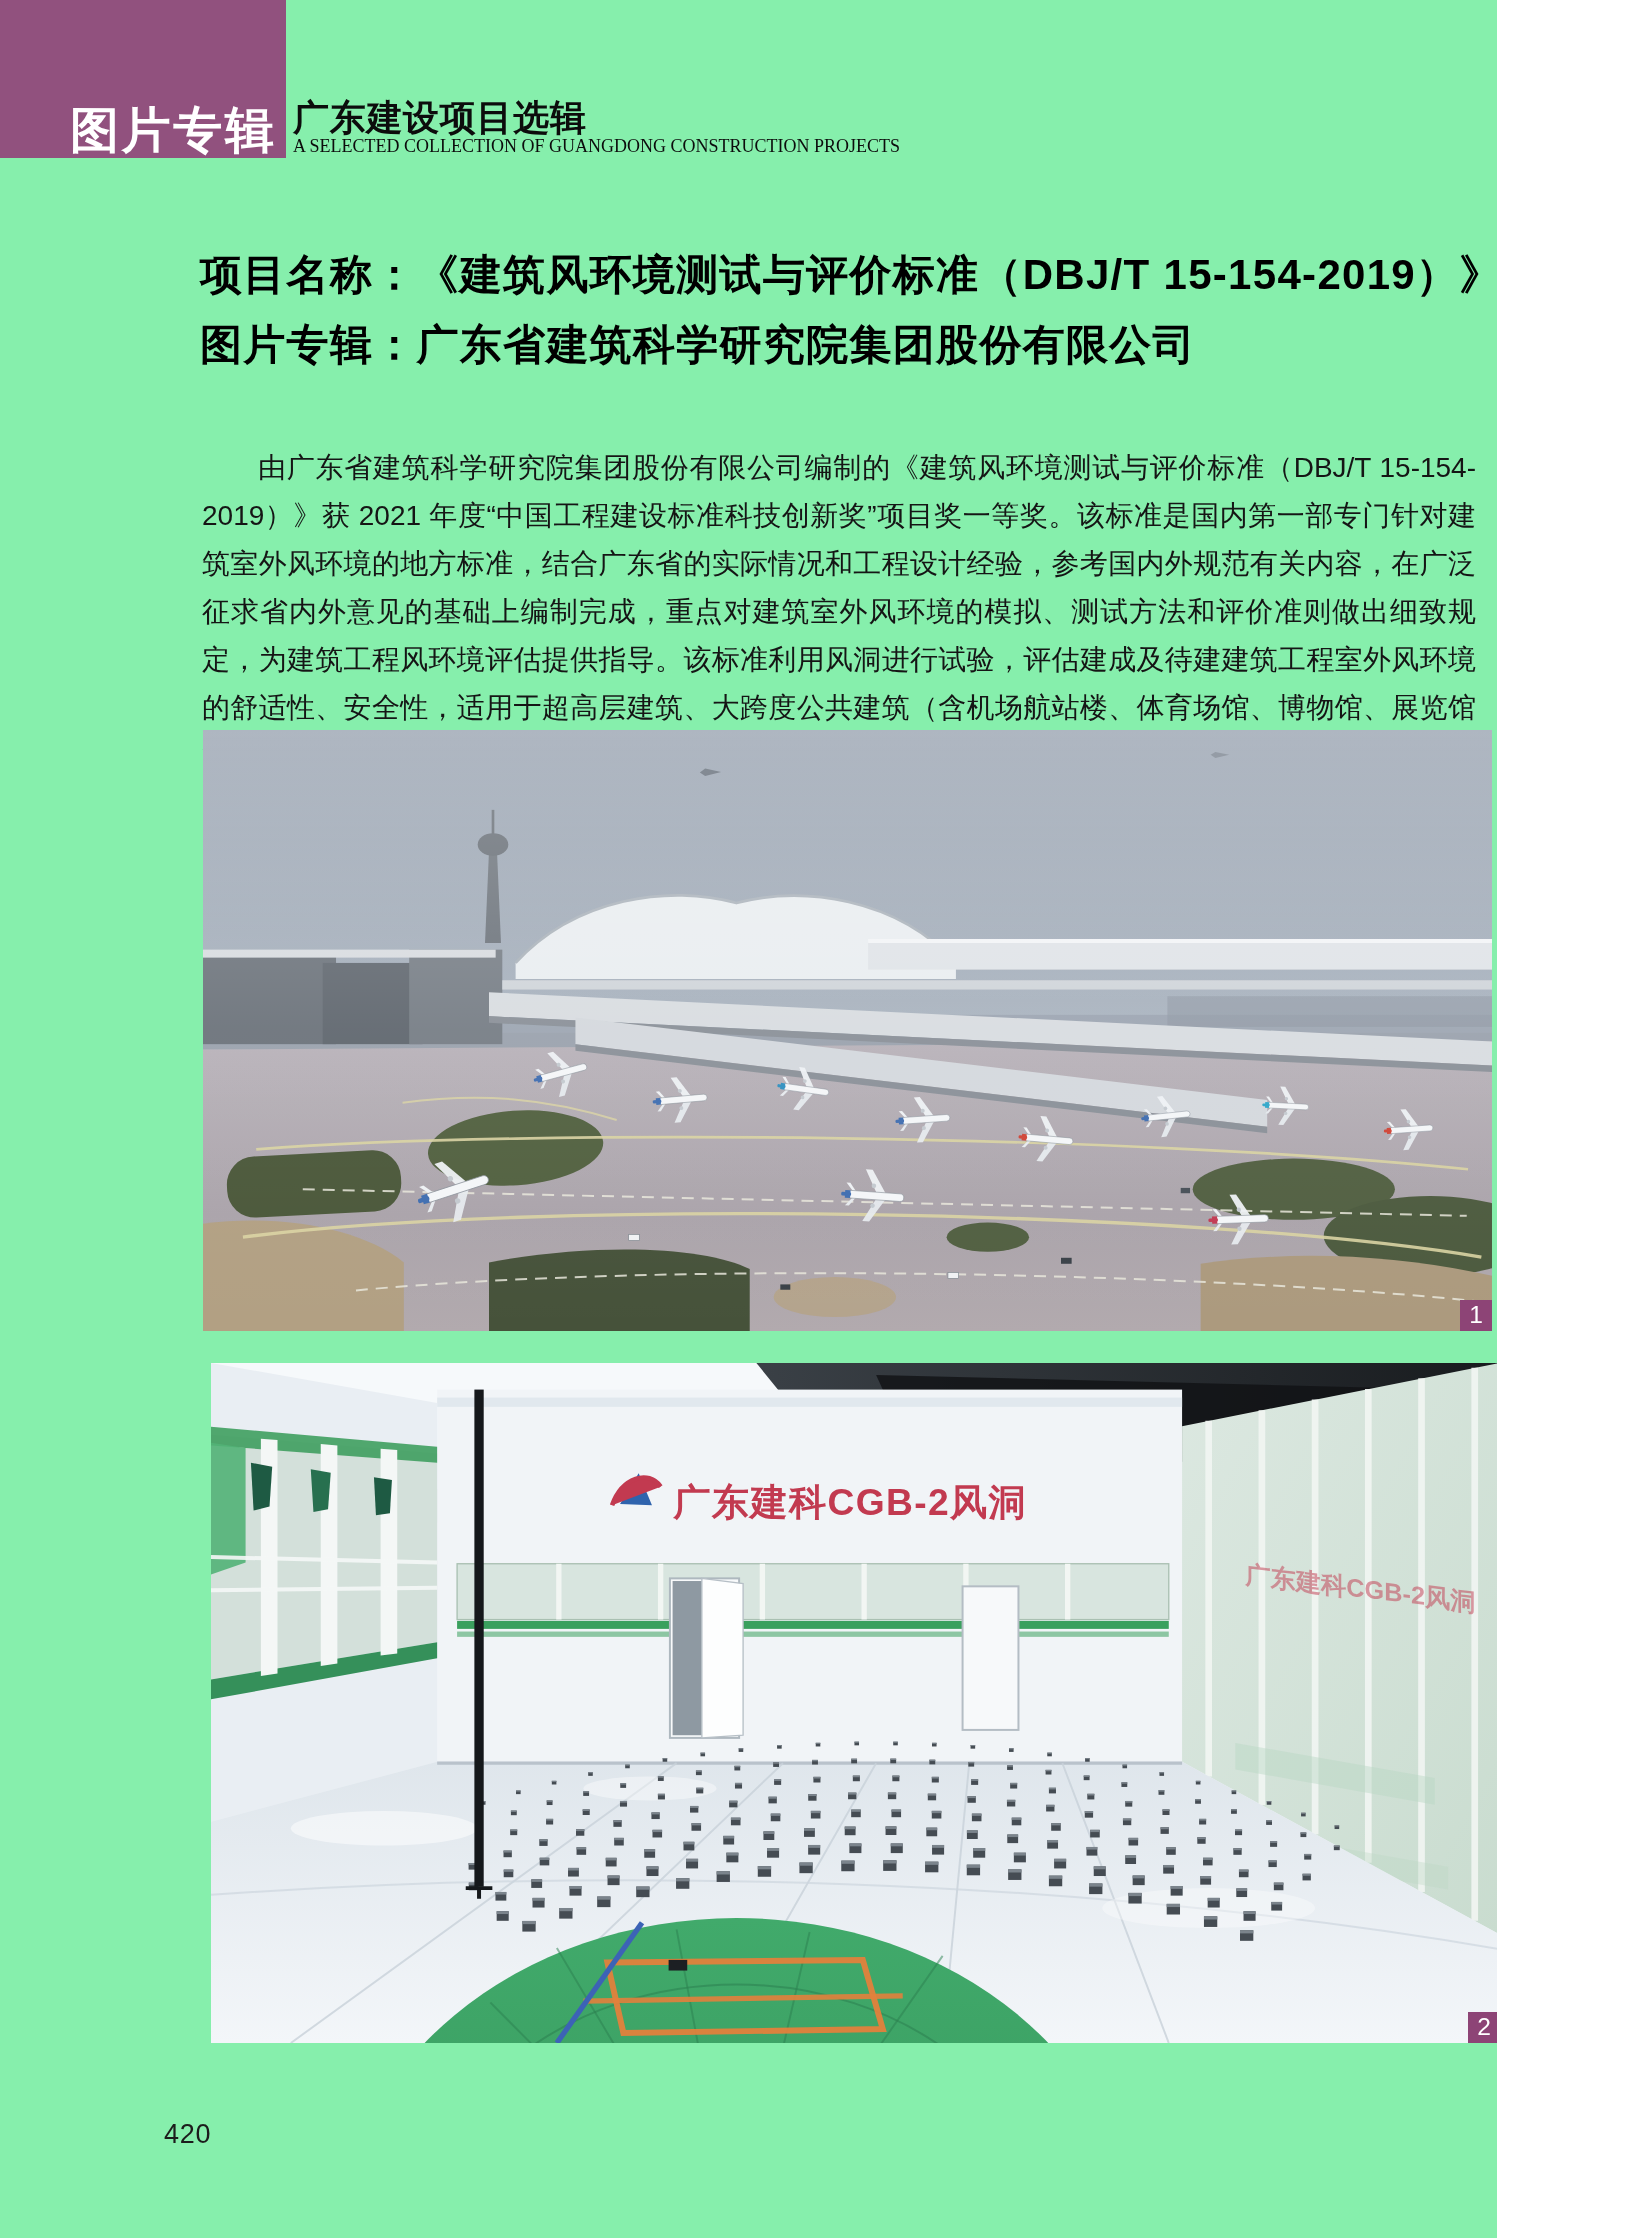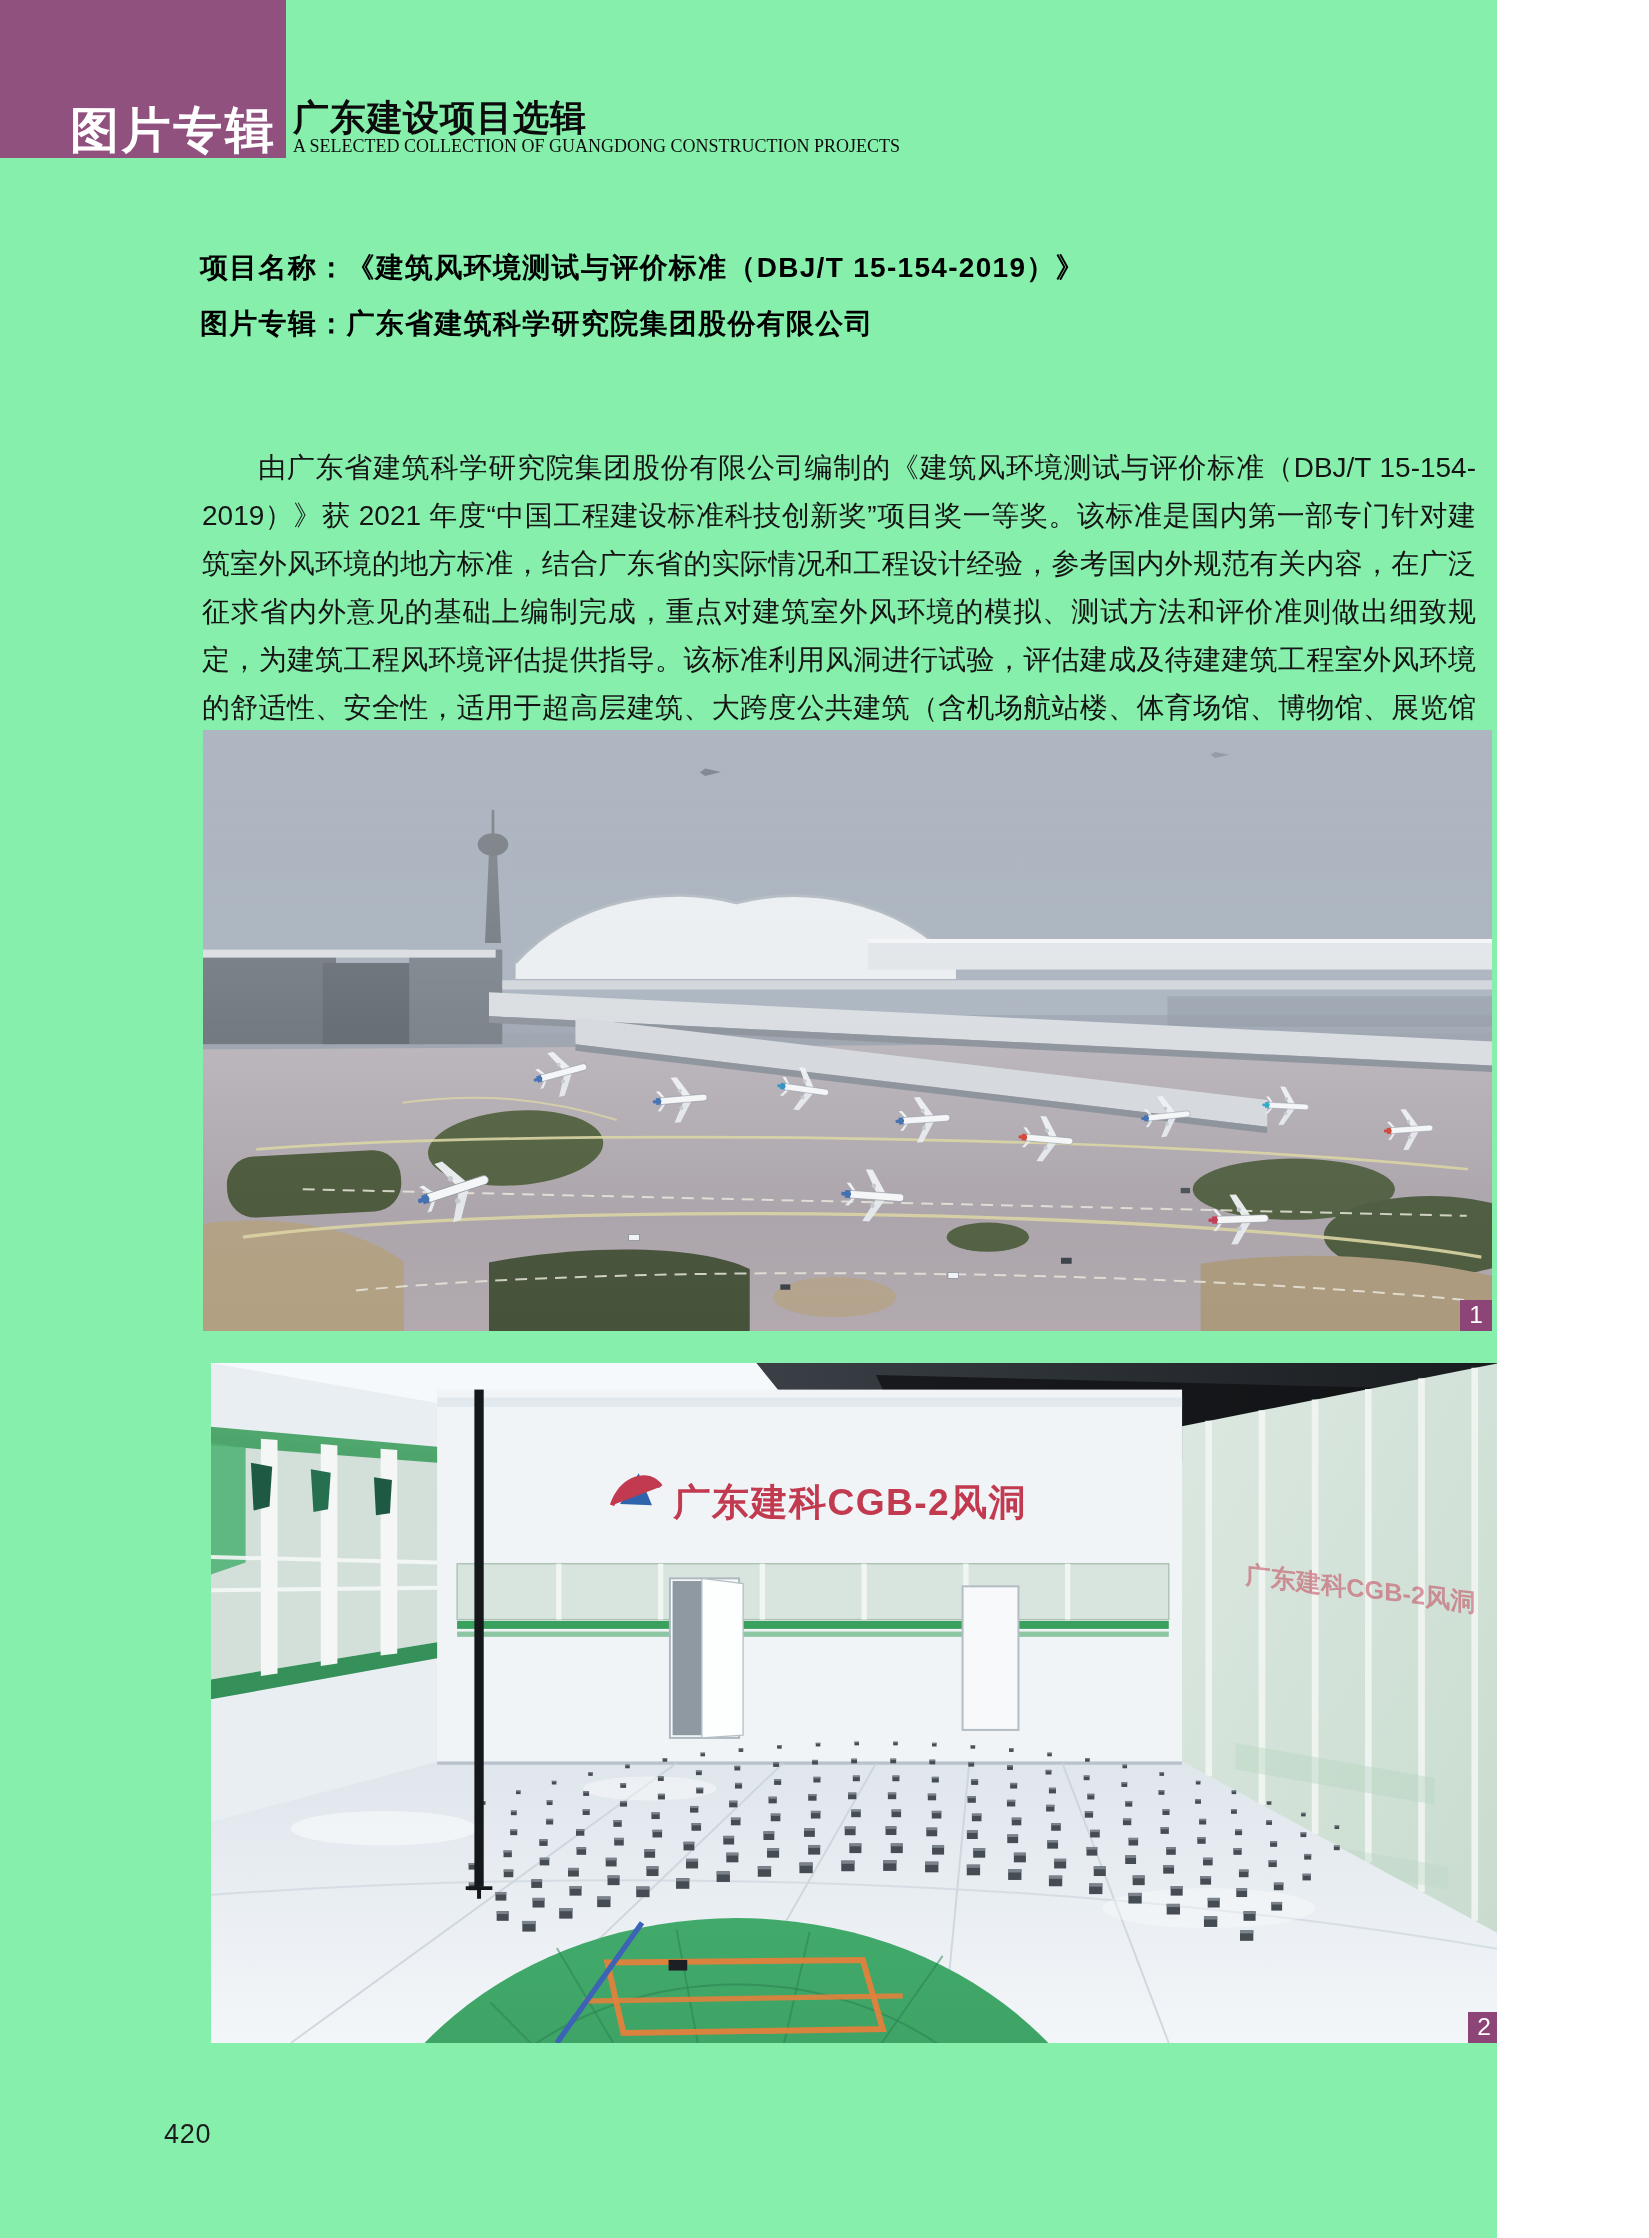--- a/index.html
+++ b/index.html
@@ -18,21 +18,21 @@
     position:absolute;left:293px;top:100px;font-family:"Liberation Serif","DejaVu Serif",serif;
     font-size:36px;font-weight:700;color:#0c0c0c;letter-spacing:0.7px;line-height:1;white-space:nowrap;
   }
   .series-title-en{
     position:absolute;left:293px;top:136px;font-family:"Liberation Serif","DejaVu Serif",serif;
     font-size:18px;color:#0c0c0c;letter-spacing:0px;line-height:1;white-space:nowrap;transform:scaleY(1.08);transform-origin:left top;
   }
   
   .project-heading{position:absolute;left:200px;top:254px;width:1304px;}
   .project-heading .line{
-    font-size:28px;font-weight:900;color:#000;letter-spacing:1.3px;line-height:1;
+    font-size:42px;font-weight:900;color:#000;letter-spacing:1.3px;line-height:1;
     white-space:nowrap;margin:0 0 28px 0;
   }
   
   .article{
     position:absolute;left:202px;top:416px;width:1274px;
     font-size:28px;line-height:48px;color:#151515;text-align:justify;text-indent:2em;
   }
   
   .photo{position:absolute;left:203px;width:1289px;overflow:hidden;background:#cfd5da;}
   #photo-1{top:730px;height:601px;}

